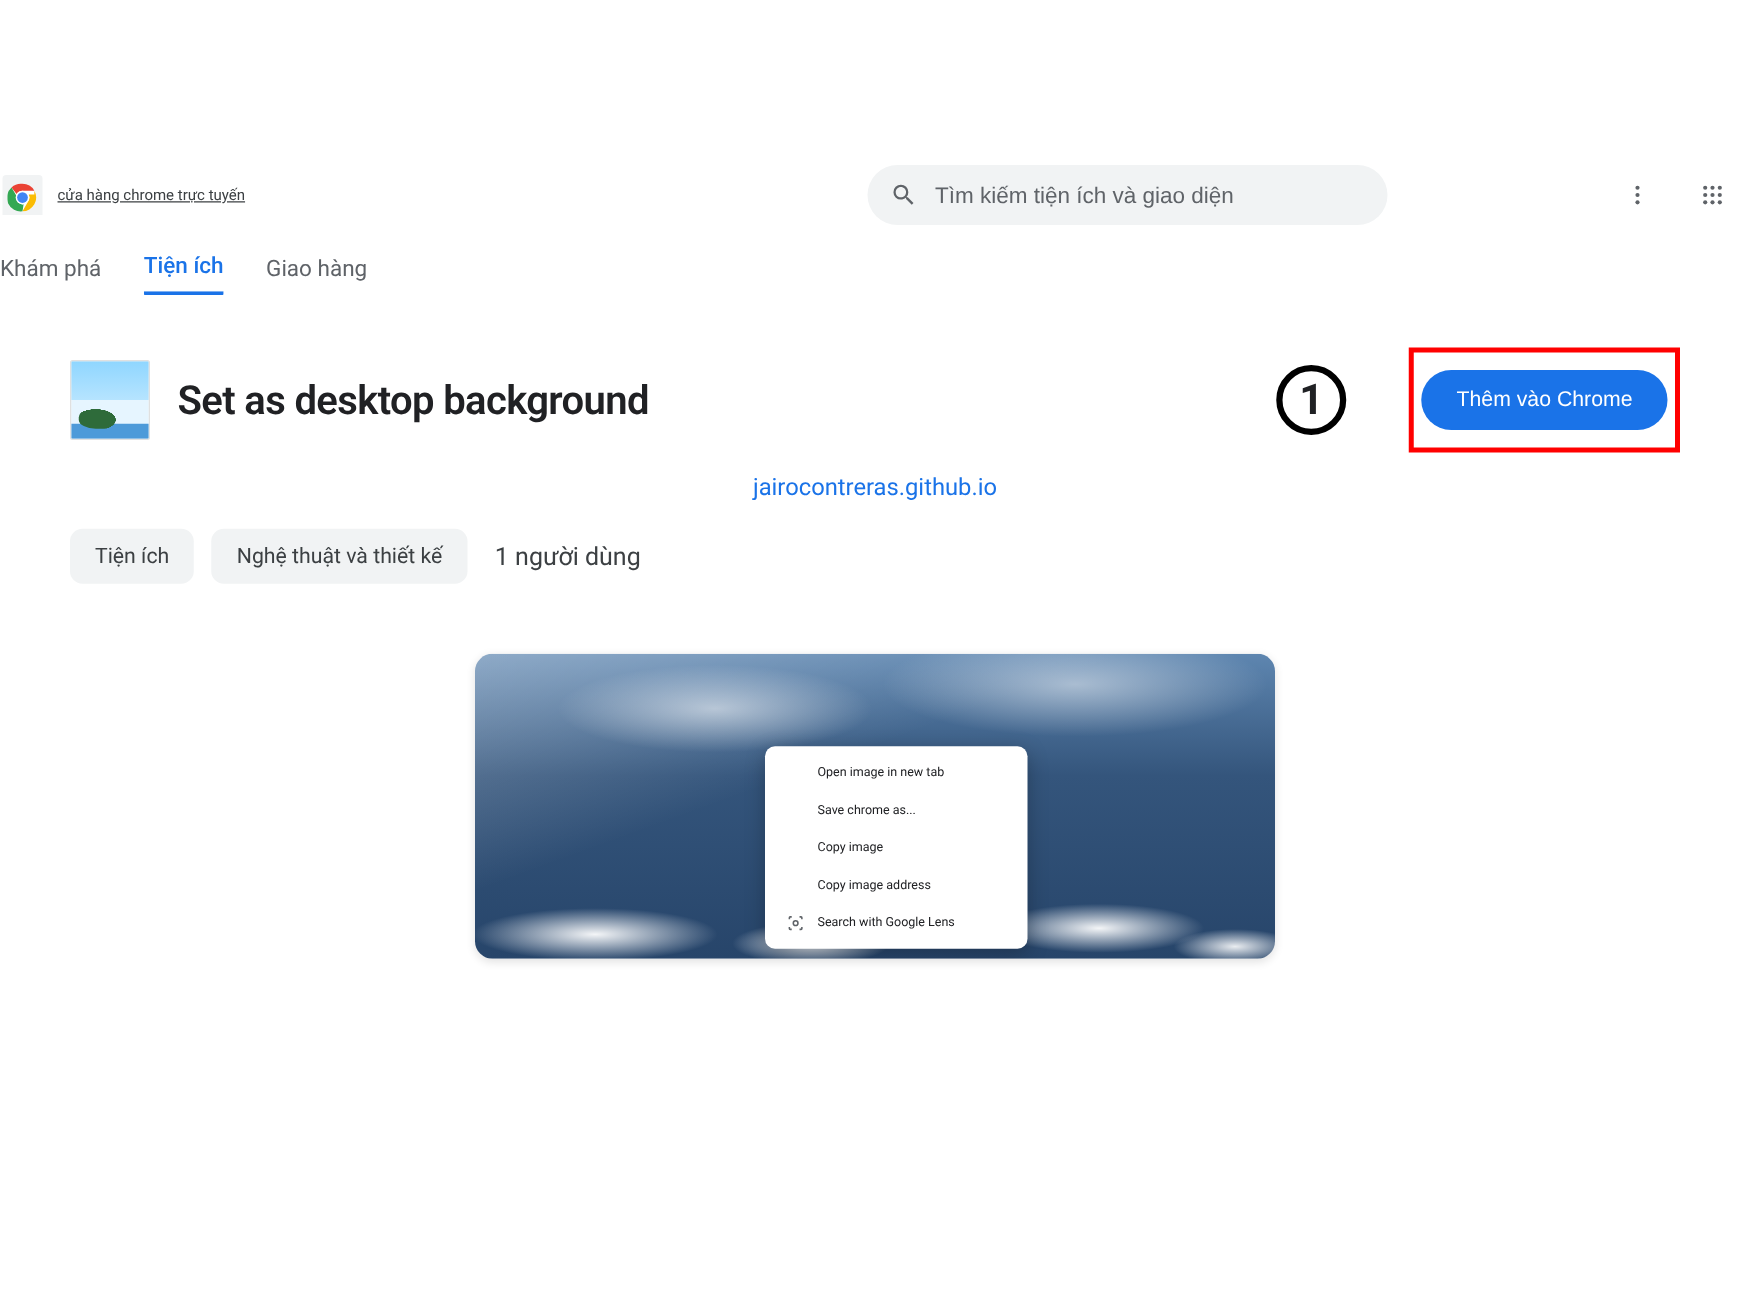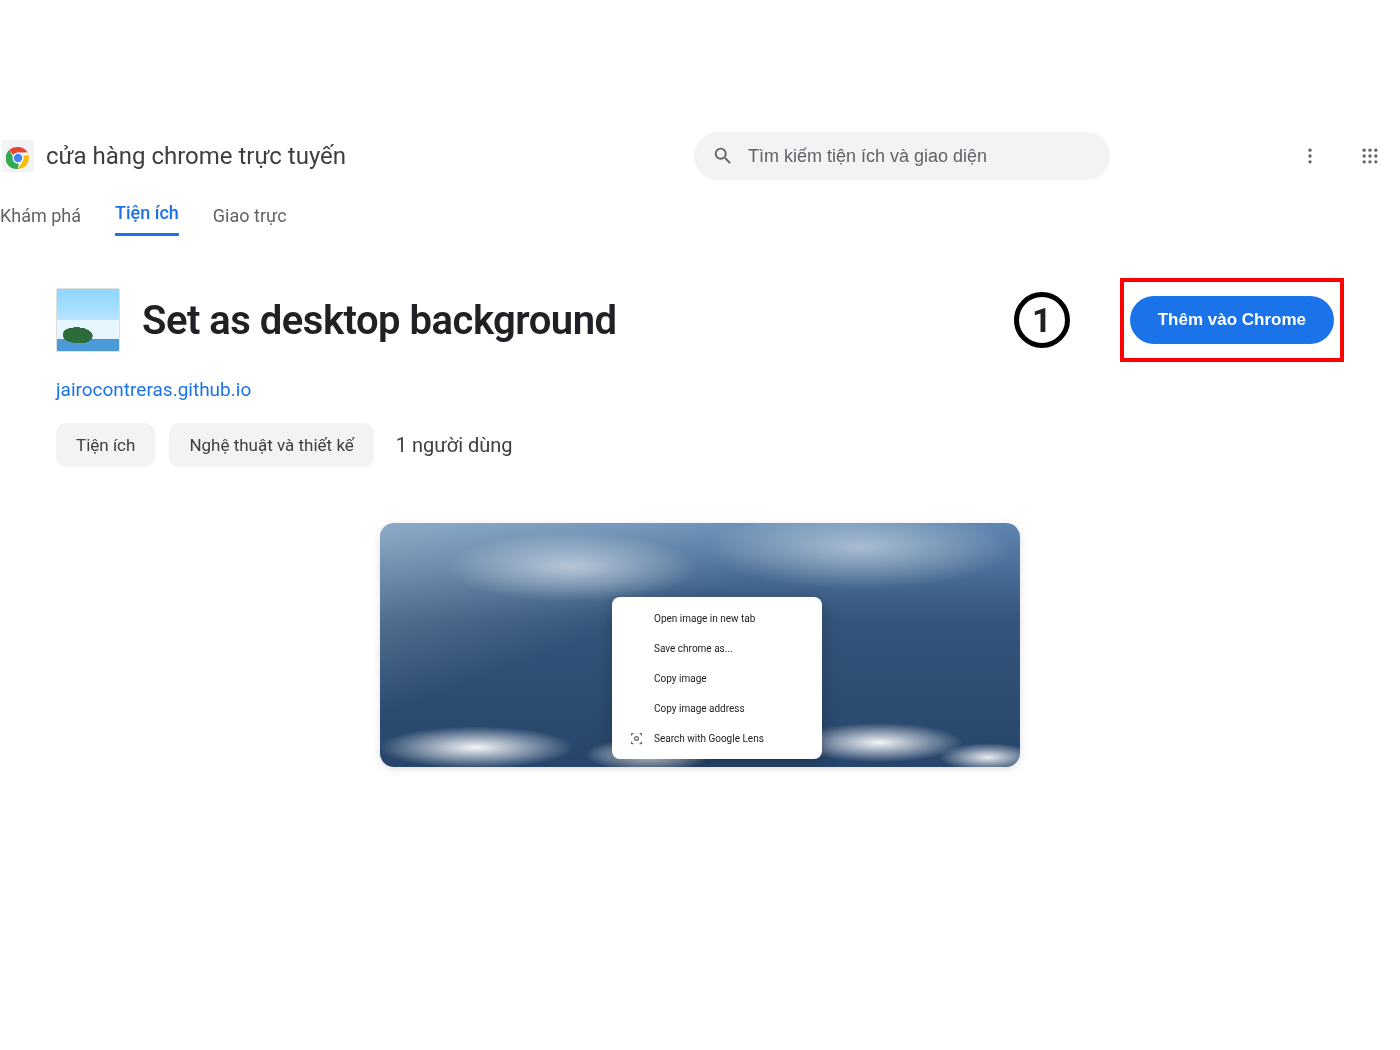--- a/index.html
+++ b/index.html
@@ -33,21 +33,21 @@
     height: 32px;
     position: relative;
     background: #f1f3f4;
     border-radius: 3px 3px 0 0;
     display: flex;
     align-items: flex-end;
     justify-content: center;
     padding-bottom: 2px;
   }
   .store-logo svg { display:block; }
-  .store-title { font-size: 24px; color: #3c4043; }
+  .store-title { font-size: 12px; color: #3c4043; text-decoration: underline; }
   .searchbar-wrap {
     flex: 1;
     display: flex;
     justify-content: flex-end;
   }
   .searchbar {
     width: 416px;
     height: 48px;
     background: #f1f3f4;
     border-radius: 28px;
@@ -118,21 +118,21 @@
     border-radius: 50% 50% 40% 40%;
   }
   .ext-icon::before {
     content: "";
     position: absolute;
     bottom: 0; left: 0; right: 0;
     height: 12px;
     background: #4d9ad9;
   }
   .ext-title {
-    font-size: 40px;
+    font-size: 32px;
     font-weight: 600;
     color: #202124;
     letter-spacing: -0.5px;
   }
   .annot-circle {
     width: 56px; height: 56px;
     border: 5px solid #000;
     border-radius: 50%;
     display: flex; align-items: center; justify-content: center;
     font-size: 34px; font-weight: 700;
@@ -143,26 +143,27 @@
     padding: 14px 6px;
     margin-left: 28px;
   }
   .install-btn {
     background: #1a73e8;
     color: #fff;
     border: none;
     border-radius: 28px;
     padding: 14px 28px;
     font-size: 17px;
-    font-weight: 700;
+    font-weight: 400;
     cursor: pointer;
     white-space: nowrap;
   }
   .ext-meta {
     padding: 16px 56px 0 56px;
+    text-align: center;
   }
   .ext-link {
     color: #1a73e8;
     font-size: 19px;
     text-decoration: none;
   }
   .chips-row {
     display: flex;
     align-items: center;
     gap: 14px;
@@ -274,21 +275,21 @@
             <circle cx="12" cy="19" r="2"></circle>
             <circle cx="19" cy="19" r="2"></circle>
         </svg>
       </div>
     </div>
   </div>
 
   <div class="tabs">
     <div class="tab">Khám phá</div>
     <div class="tab active">Tiện ích</div>
-    <div class="tab">Giao trực</div>
+    <div class="tab">Giao hàng</div>
   </div>
 
   <div class="ext-header">
     <div class="ext-icon"></div>
     <div class="ext-title">Set as desktop background</div>
     <div class="annot-circle">1</div>
     <div class="install-frame">
       <button class="install-btn">Thêm vào Chrome</button>
     </div>
   </div>

